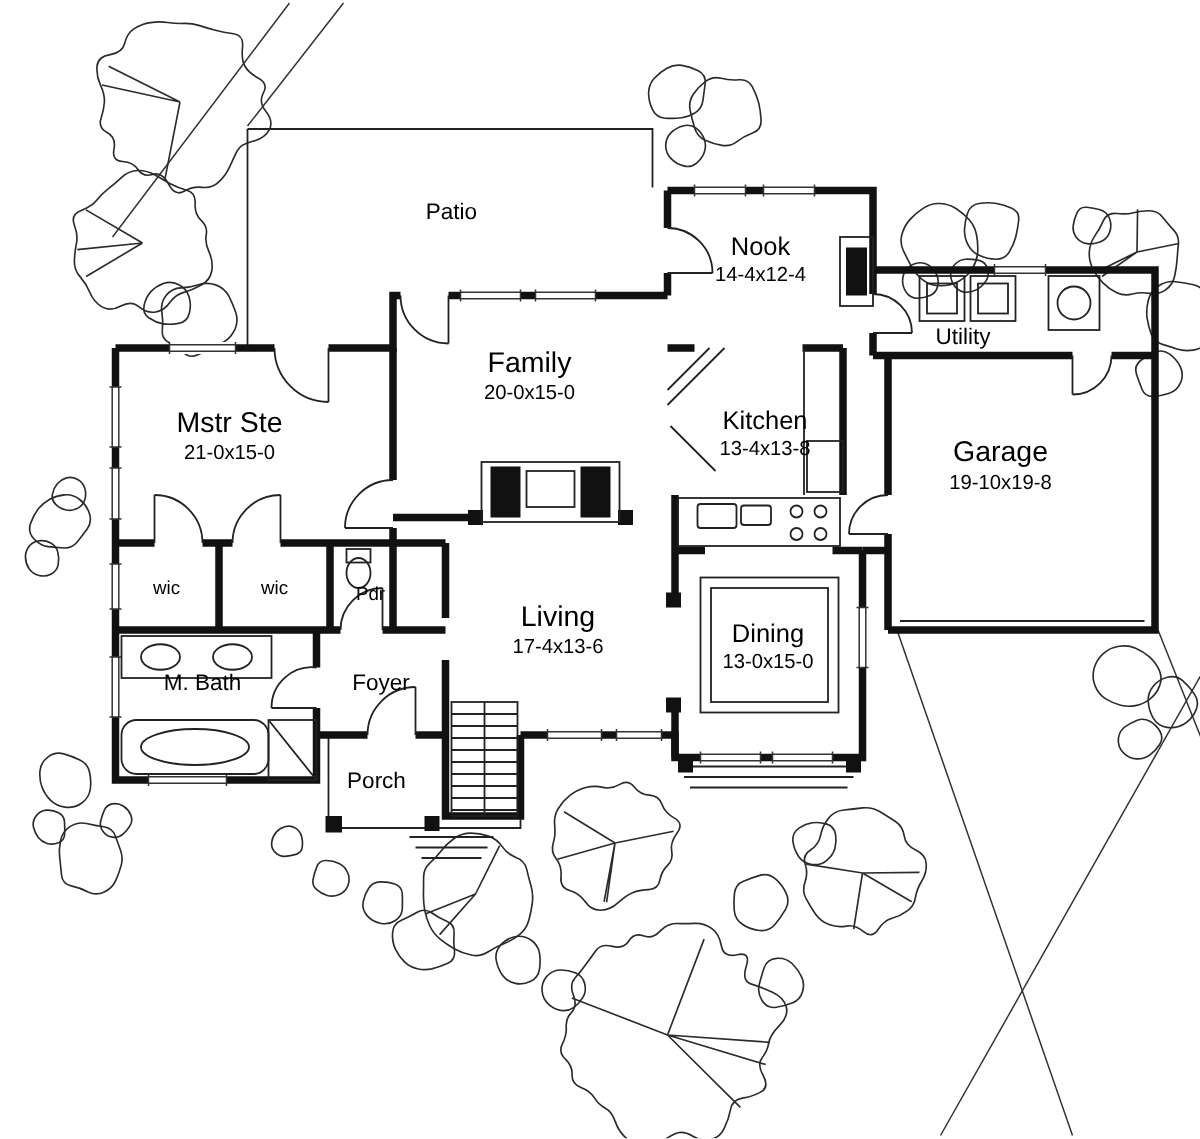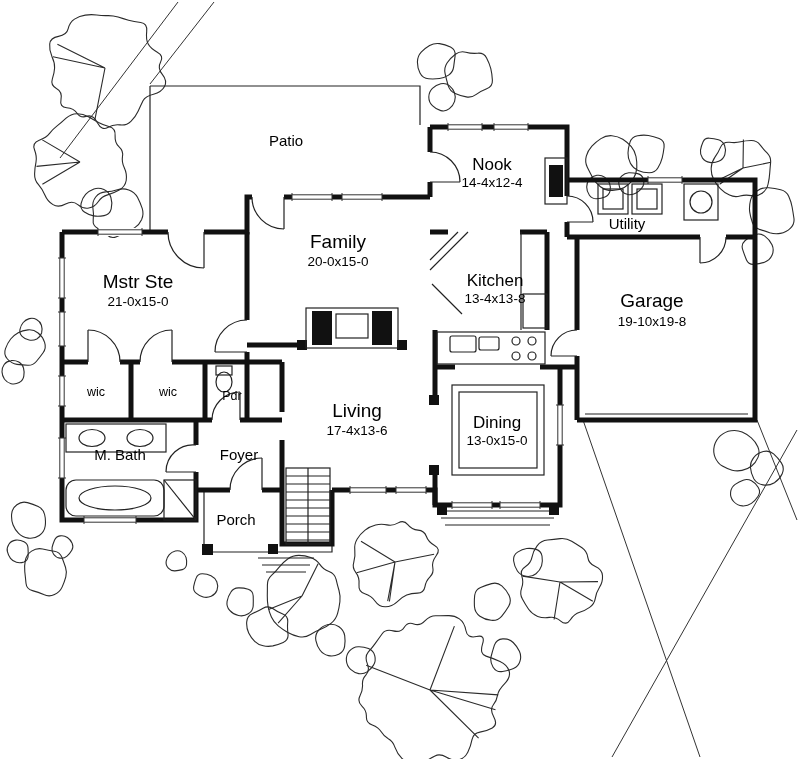--- a/index.html
+++ b/index.html
@@ -1,16 +1,16 @@
 <!DOCTYPE html>
 <html><head>
 <meta charset="utf-8">
 <style>
   html,body{margin:0;padding:0;background:#ffffff;}
-  .plan-wrap{width:648px;height:759px;position:relative;background:#fff;}
+  .plan-wrap{width:648px;height:759px;position:relative;background:#fff;margin-left:15px;}
   svg{display:block;}
   text{font-family:"Liberation Sans",sans-serif;fill:#000;}
   .t19{font-size:19px;}
   .t17{font-size:17px;}
   .t15{font-size:15px;}
   .t13{font-size:13.5px;}
   .t12{font-size:12.5px;}
   .wall{stroke:#111;stroke-width:5;fill:none;stroke-linecap:butt;}
   .thin{stroke:#222;stroke-width:1.2;fill:none;}
   .thin2{stroke:#333;stroke-width:1;fill:none;}

